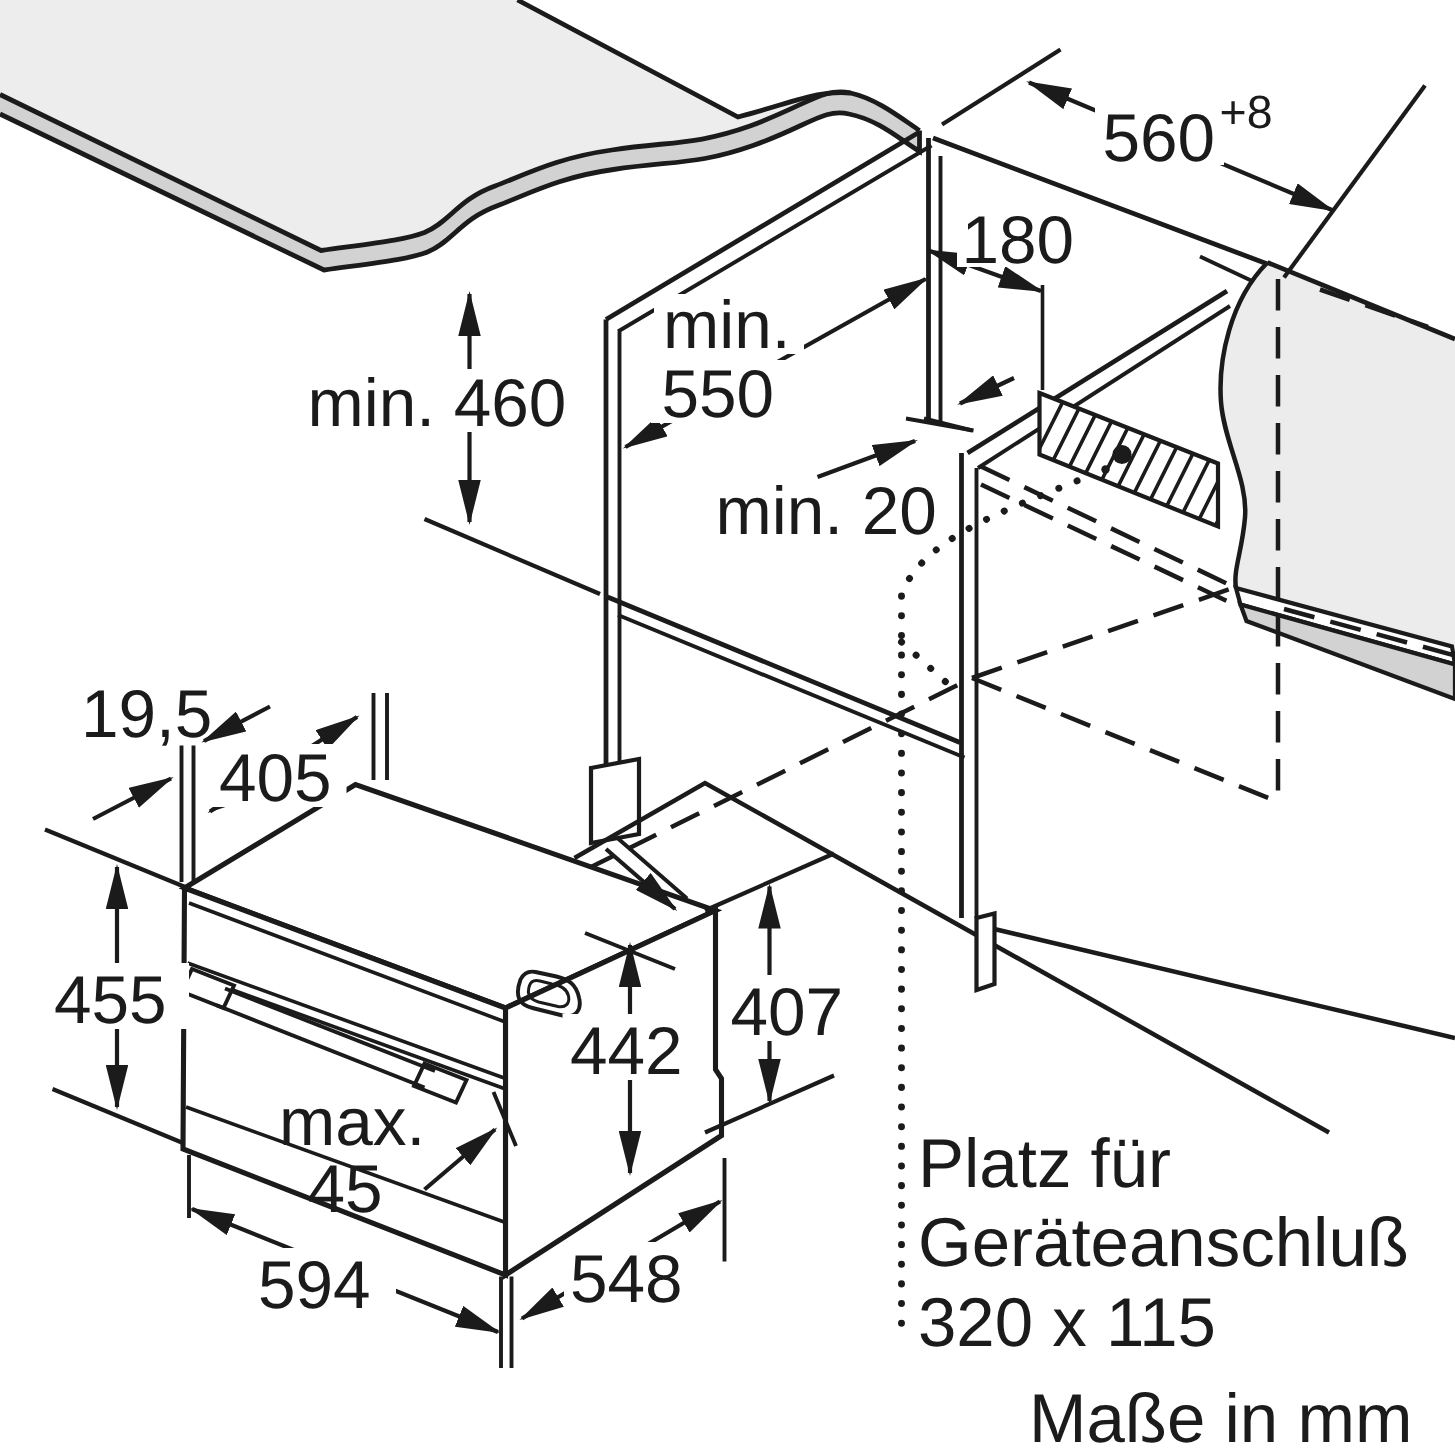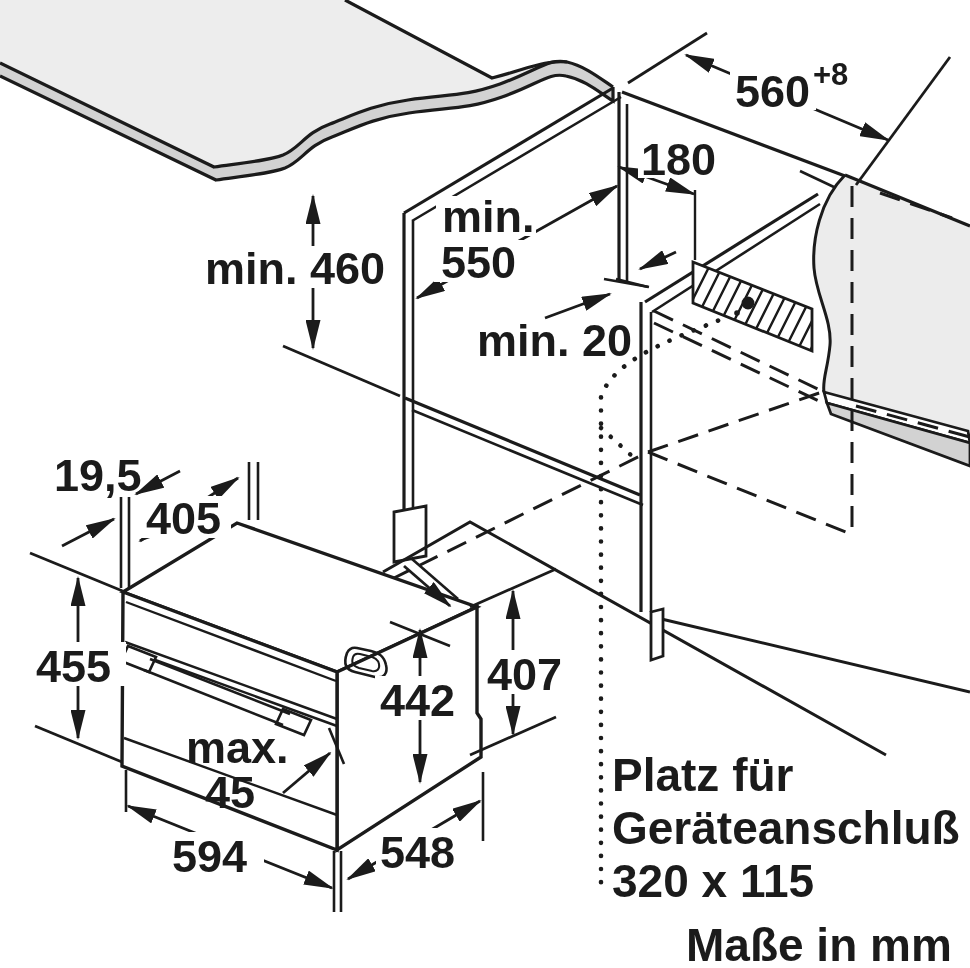--- a/index.html
+++ b/index.html
@@ -1,17 +1,17 @@
 <!DOCTYPE html>
 <html><head>
 <meta charset="utf-8">
 <style>
   html,body{margin:0;padding:0;background:#fff;}
   .stage{position:relative;width:970px;height:968px;background:#fff;overflow:hidden;
-         font-family:"Liberation Sans",sans-serif;font-weight:bold;}
+         font-family:"Liberation Sans",sans-serif;}
   svg{display:block;}
   text{fill:#1b1b1b;font-family:"Liberation Sans",sans-serif;}
   .dim{font-size:45px;}
   .dimsup{font-size:31px;}
   .note{font-size:46px;}
 </style>
 </head>
 <body>
 
 <div class="stage">

